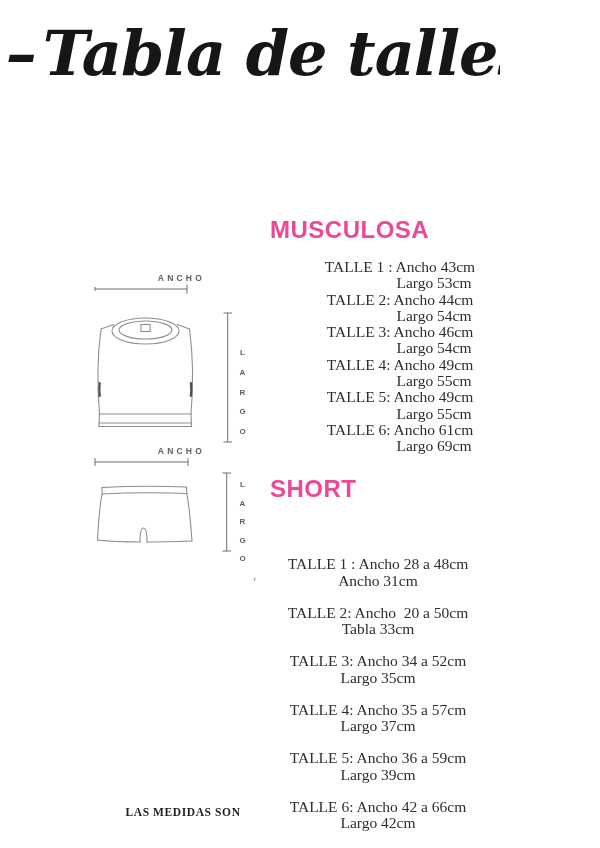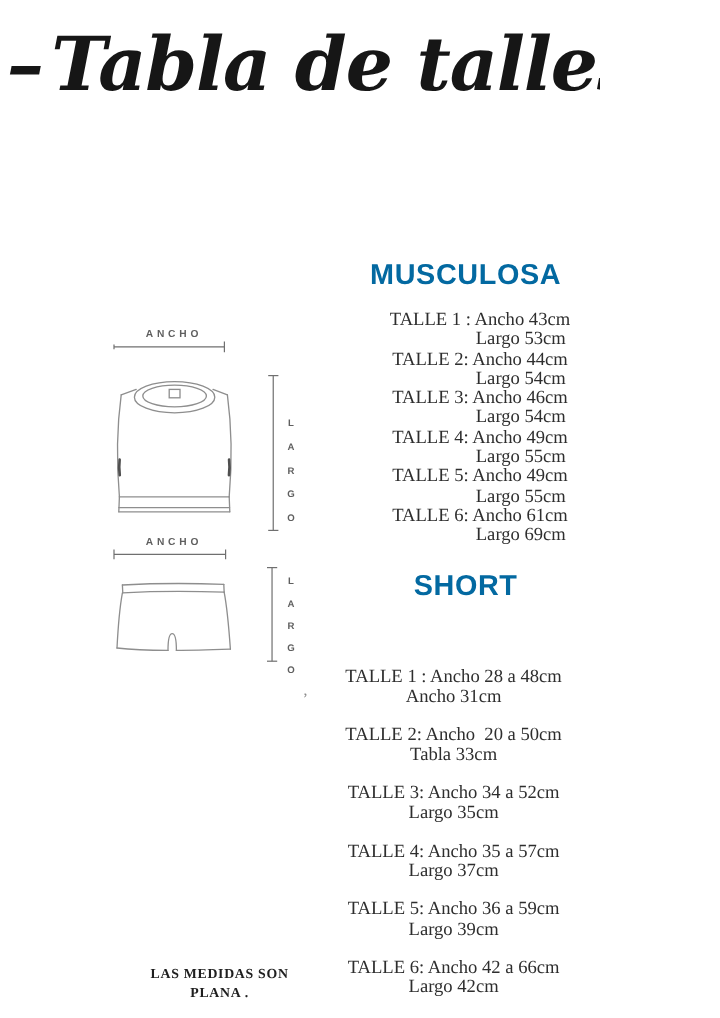--- a/index.html
+++ b/index.html
@@ -7,37 +7,37 @@
         font-family:"Liberation Sans",sans-serif;}
 
   
   .title{position:absolute;top:18px;left:0;width:600px;text-align:center;
          transform:translateX(-13px);
          font-family:"DejaVu Serif",serif;font-style:italic;font-weight:bold;
          font-size:62px;line-height:72px;color:#161616;letter-spacing:-1px;white-space:nowrap;}
   .title .dash{font-weight:bold;letter-spacing:0;padding:0 6px;}
 
   
-  .section-heading{position:absolute;left:270px;width:236px;text-align:center;
+  .section-heading{position:absolute;left:270px;width:236px;text-align:left;
          font-family:"Liberation Sans",sans-serif;font-weight:bold;font-size:24px;
-         letter-spacing:0.5px;color:#0369a1;white-space:nowrap;}
+         letter-spacing:0.5px;color:#ec4899;white-space:nowrap;}
   #musculosa-heading{top:216px;}
   #short-heading{top:475px;}
 
   
   .size-list{position:absolute;text-align:center;color:#2e2e2e;
          font-family:"Liberation Serif",serif;}
   .size-list .line{white-space:pre-wrap;}
   #musculosa-list{left:280px;top:259px;width:240px;font-size:15.5px;line-height:16.3px;}
   #musculosa-list .largo-line{transform:translateX(34px);}
   #short-list{left:250px;top:523px;width:256px;font-size:15.5px;line-height:16.5px;margin-top:33px;}
   #short-list .entry{margin-bottom:15.5px;}
 
   
-  .ancho-label{position:absolute;left:82px;width:120px;text-align:center;
+  .ancho-label{position:absolute;left:82px;width:120px;text-align:right;
          font-size:8.5px;font-weight:bold;letter-spacing:3.2px;padding-left:3px;
          color:#5f5f5f;}
   #ancho-top{top:273px;}
   #ancho-bottom{top:446px;}
   .largo-label{position:absolute;left:237px;width:10px;
          writing-mode:vertical-rl;text-orientation:upright;
          font-size:8px;font-weight:bold;color:#5f5f5f;}
   #largo-top{top:348px;letter-spacing:10.8px;}
   #largo-bottom{top:480px;letter-spacing:9.5px;}
 
@@ -174,20 +174,19 @@
       <div class="line largo-line">Largo 39cm</div>
     </div>
     <div class="entry">
       <div class="line size-line">TALLE 6: Ancho 42 a 66cm</div>
       <div class="line largo-line">Largo 42cm</div>
     </div>
   </div>
 
   <div class="footer-note">
     <div>LAS MEDIDAS SON</div>
-    <div>PLANA .</div>
   </div>
 
   <div class="accent-line"></div>
 
   <div class="stray">,</div>
 
 </div>
 
 </body></html>

